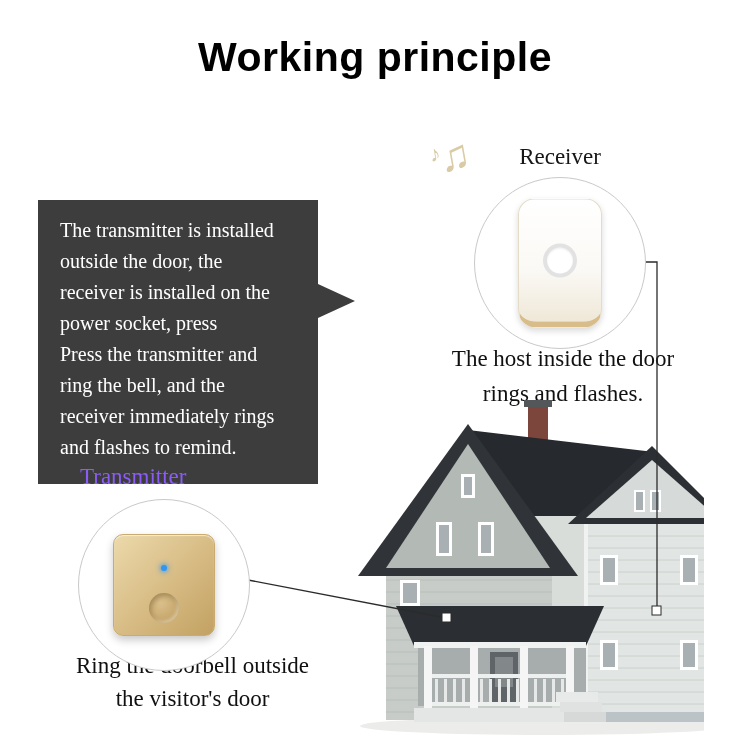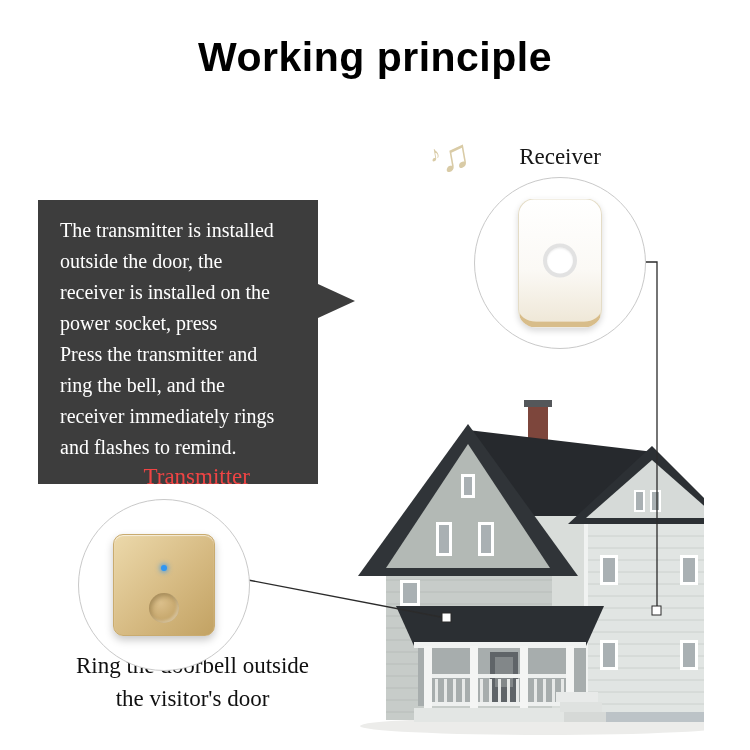--- a/index.html
+++ b/index.html
@@ -28,21 +28,21 @@
   .notes{position:absolute;left:428px;top:136px;color:#d9cba6;transform:rotate(-10deg);}
   .note-big{font-size:42px;line-height:1;}
   .note-small{font-size:22px;line-height:1;position:relative;top:-12px;left:2px;}
 
   .receiver-label{position:absolute;left:470px;top:144px;width:180px;text-align:center;font-size:23px;color:#161616;}
   .receiver-caption{
     position:absolute;left:398px;top:342px;width:330px;text-align:center;
     font-size:23px;line-height:1.5;white-space:pre-line;color:#101010;
   }
 
-  .transmitter-label{position:absolute;left:80px;top:464px;width:170px;text-align:right;font-size:23px;color:#ef4444;}
+  .transmitter-label{position:absolute;left:80px;top:464px;width:170px;text-align:left;font-size:23px;color:#8b5cf6;}
   .transmitter-caption{
     position:absolute;left:35px;top:650px;width:315px;text-align:center;
     font-size:23px;line-height:1.42;white-space:pre-line;color:#101010;
   }
 
   .circle{
     position:absolute;border-radius:50%;background:#fff;border:1px solid #c9c9c9;
     z-index:3;
   }
   .receiver-circle{left:474px;top:177px;width:170px;height:170px;}
@@ -181,20 +181,22 @@
     <line x1="248" y1="580" x2="446" y2="618" stroke="#2b2b2b" stroke-width="1.3"></line>
     <rect x="442" y="613" width="9" height="9" fill="#ffffff" stroke="#2b2b2b" stroke-width="1"></rect>
   </svg>
 
   <div class="circle receiver-circle">
     <div class="receiver-device">
       <div class="receiver-button"></div>
     </div>
   </div>
 
+  <div class="receiver-caption">The host inside the door
+rings and flashes.</div>
 
   <div class="transmitter-label">Transmitter</div>
 
   <div class="circle transmitter-circle">
     <div class="transmitter-device">
       <div class="led"></div>
       <div class="transmitter-button"></div>
     </div>
   </div>
 

